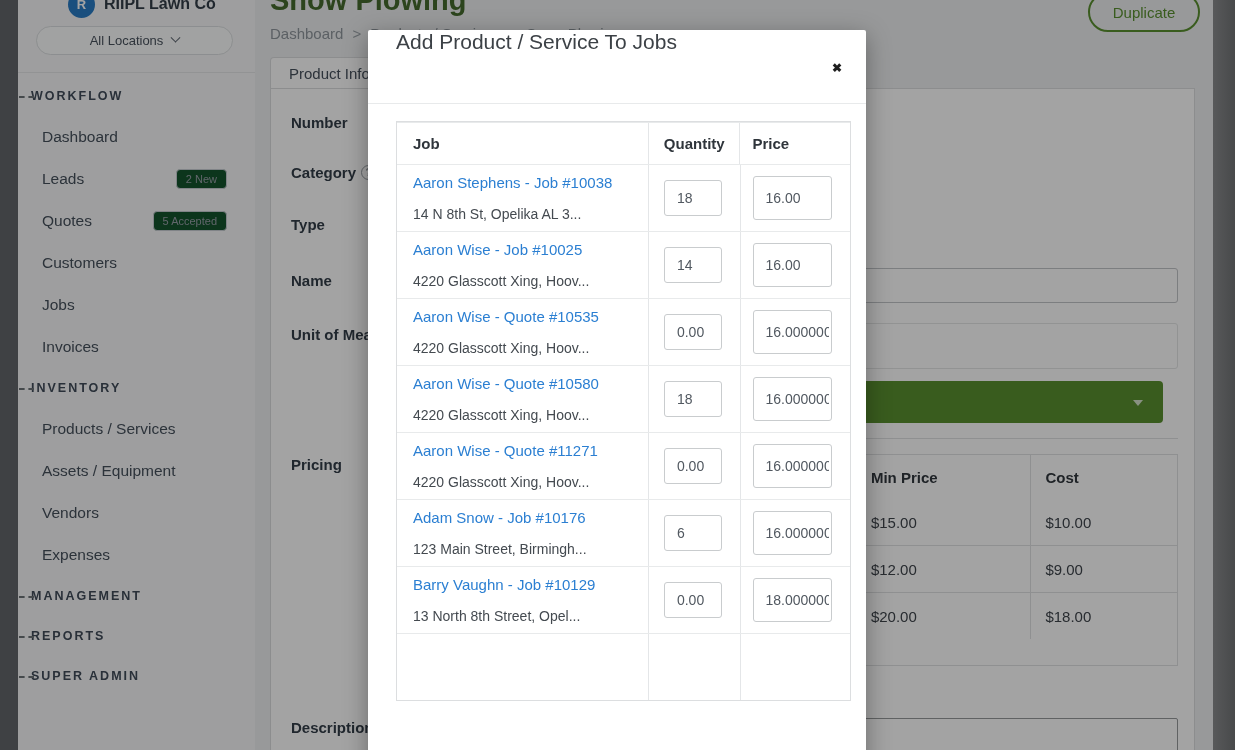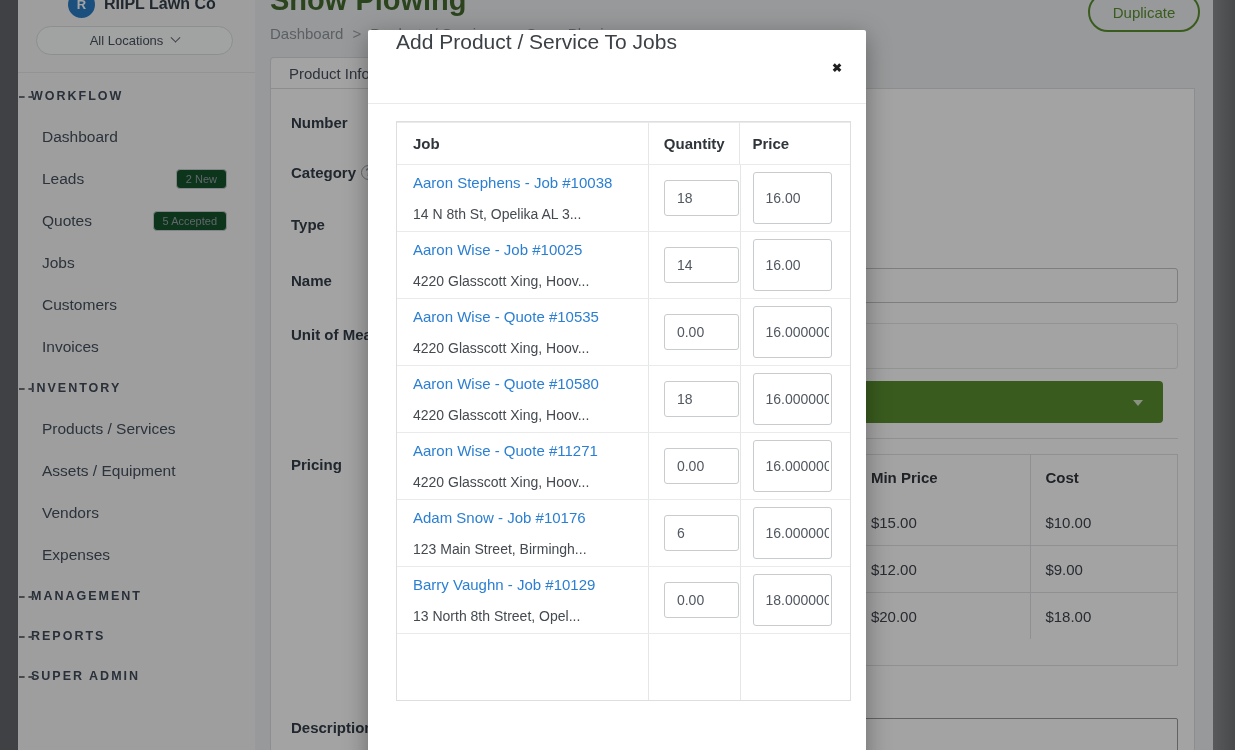--- a/index.html
+++ b/index.html
@@ -87,22 +87,22 @@
   .jt-head{display:flex;border-top:1px solid #e8eaeb;height:42px;}
   .jt-head > div{display:flex;align-items:center;font-size:15px;font-weight:700;color:#2f353b;}
   .jt-row{display:flex;border-top:1px solid #e8eaeb;height:67px;}
   .col-job{width:252px;padding-left:16px;}
   .col-qty{width:92px;border-left:1px solid #e4e6e8;}
   .col-price{width:111px;border-left:1px solid #e4e6e8;}
   .jt-row .col-job{display:flex;flex-direction:column;justify-content:center;gap:3px;padding-right:8px;}
   .job-link{font-size:15px;color:var(--link,#2b7fd2);text-decoration:none;white-space:nowrap;overflow:hidden;cursor:pointer;}
   .job-addr{font-size:14px;color:#444a50;white-space:nowrap;overflow:hidden;margin-top:12px;}
   .jt-row .col-qty,.jt-row .col-price{display:flex;align-items:center;}
-  .qty-input{width:75px;height:36px;margin-left:15px;}
-  .price-input{width:79px;height:52px;margin-left:12px;}
+  .qty-input{width:58px;height:36px;margin-left:15px;}
+  .price-input{width:79px;height:44px;margin-left:12px;}
   .cell-input{border:1px solid #c9ccce;border-radius:3px;font-size:14px;color:#515860;
     padding:0 2px 0 12px;font-family:inherit;overflow:hidden;}
 </style>
 </head>
 <body>
 
 <div class="app" style="--green: #5a9030; --link: #2b7fd2; --brand-blue: #2a7cc5; --title-green: #456b2e;">
 
   <div class="edge-left"></div>
 
@@ -129,25 +129,25 @@
   </div>
             <div class="side-item">
     <span class="item-label">Leads</span>
     <span class="side-badge">2 New</span>
   </div>
             <div class="side-item">
     <span class="item-label">Quotes</span>
     <span class="side-badge">5 Accepted</span>
   </div>
             <div class="side-item">
+    <span class="item-label">Customers</span>
+
+  </div>
+            <div class="side-item">
     <span class="item-label">Jobs</span>
-
-  </div>
-            <div class="side-item">
-    <span class="item-label">Customers</span>
 
   </div>
             <div class="side-item">
     <span class="item-label">Invoices</span>
 
   </div>
           </div>
   </div>
         <div class="sec">
     <div class="sec-label">

